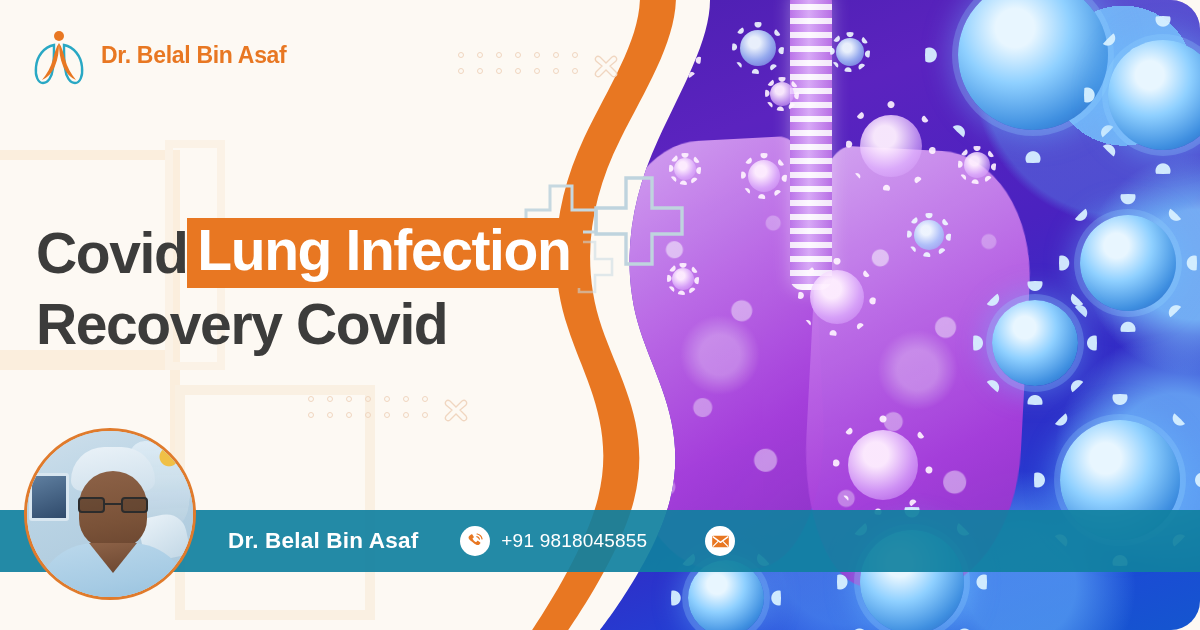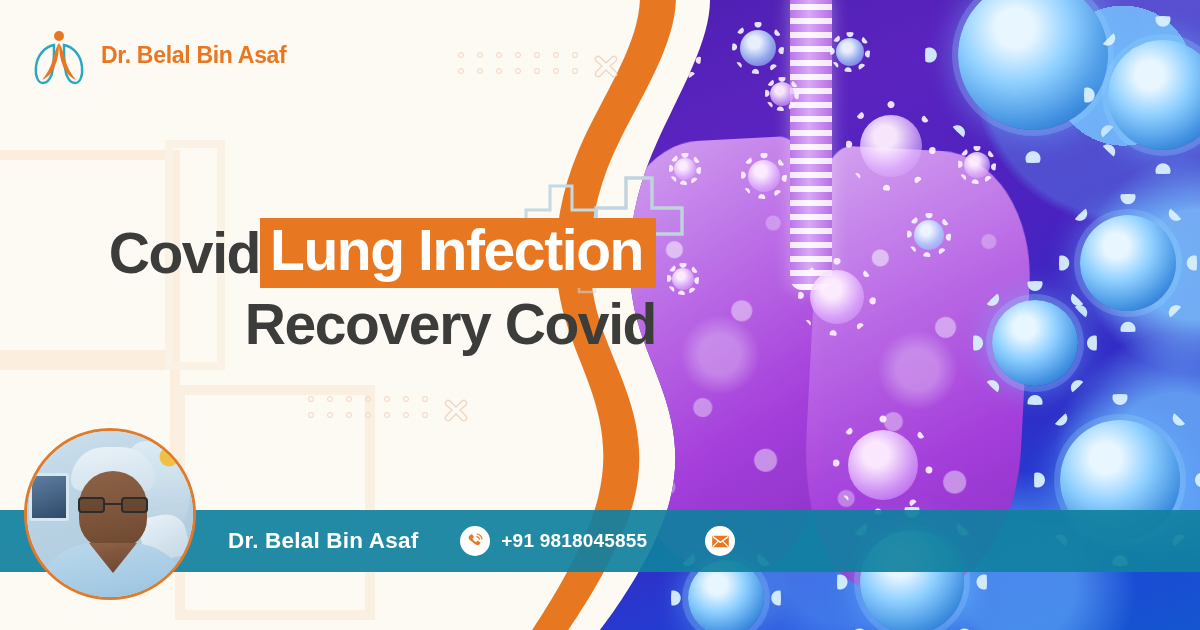--- a/index.html
+++ b/index.html
@@ -8,20 +8,21 @@
     font-family:"Liberation Sans", sans-serif;
     background:#FDF9F3;
     position:relative;
   }
 
   #banner {
     position:absolute; inset:0;
     width:1200px; height:630px;
     background:#FDF9F3;
     overflow:hidden;
+    border-radius:29px;
   }
 
   
   .frame {
     position:absolute;
     border:10px solid #FBEEDD;
     pointer-events:none;
   }
   .frame-a { left:-60px;  top:150px;  width:240px; height:210px; }
   .frame-b { left:-70px;  top:360px;  width:250px; height:200px; }
@@ -157,21 +158,21 @@
   .xmark { width:26px; height:26px; }
 
   
   .cross { position:absolute; }
 
   
   .headline {
     position:absolute; left:36px; top:218px; width:620px;
     line-height:1.02;
   }
-  .hl-row { display:block; white-space:nowrap;text-align:right; }
+  .hl-row { display:block; white-space:nowrap; }
   .hl-row + .hl-row { margin-top:7px; }
   .hl-plain {
     font-size:57px; font-weight:bold; color:#3C3C3B; letter-spacing:-1.4px;
     vertical-align:middle;
   }
   .hl-mark {
     font-size:57px; font-weight:bold; color:#FFFFFF; letter-spacing:-1.4px;
     background:#E87722; padding:4px 13px 9px 10px; vertical-align:middle;
     display:inline-block; line-height:1.0;
   }
@@ -179,21 +180,21 @@
   
   .contact-bar {
     position:absolute; left:0; top:510px; width:1200px; height:62px;
     background:rgba(16,128,160,.92);
     display:flex; align-items:center;
   }
   .cb-inner { display:flex; align-items:center; padding-left:228px; gap:0; width:100%; }
   .cb-name {
     color:#fff; font-size:22.5px; font-weight:bold; letter-spacing:.2px; white-space:nowrap;
   }
-  .cb-item { display:flex; align-items:center; gap:11px; white-space:nowrap;font-weight:bold; }
+  .cb-item { display:flex; align-items:center; gap:11px; white-space:nowrap; }
   .cb-phone { margin-left:42px; }
   .cb-mail  { margin-left:58px; }
   .cb-text { color:#fff; font-size:19px; letter-spacing:.2px; }
   .cb-icon {
     width:30px; height:30px; border-radius:50%; background:#fff;
     display:flex; align-items:center; justify-content:center; flex:0 0 auto;
   }
 
   
   .doc-photo {

